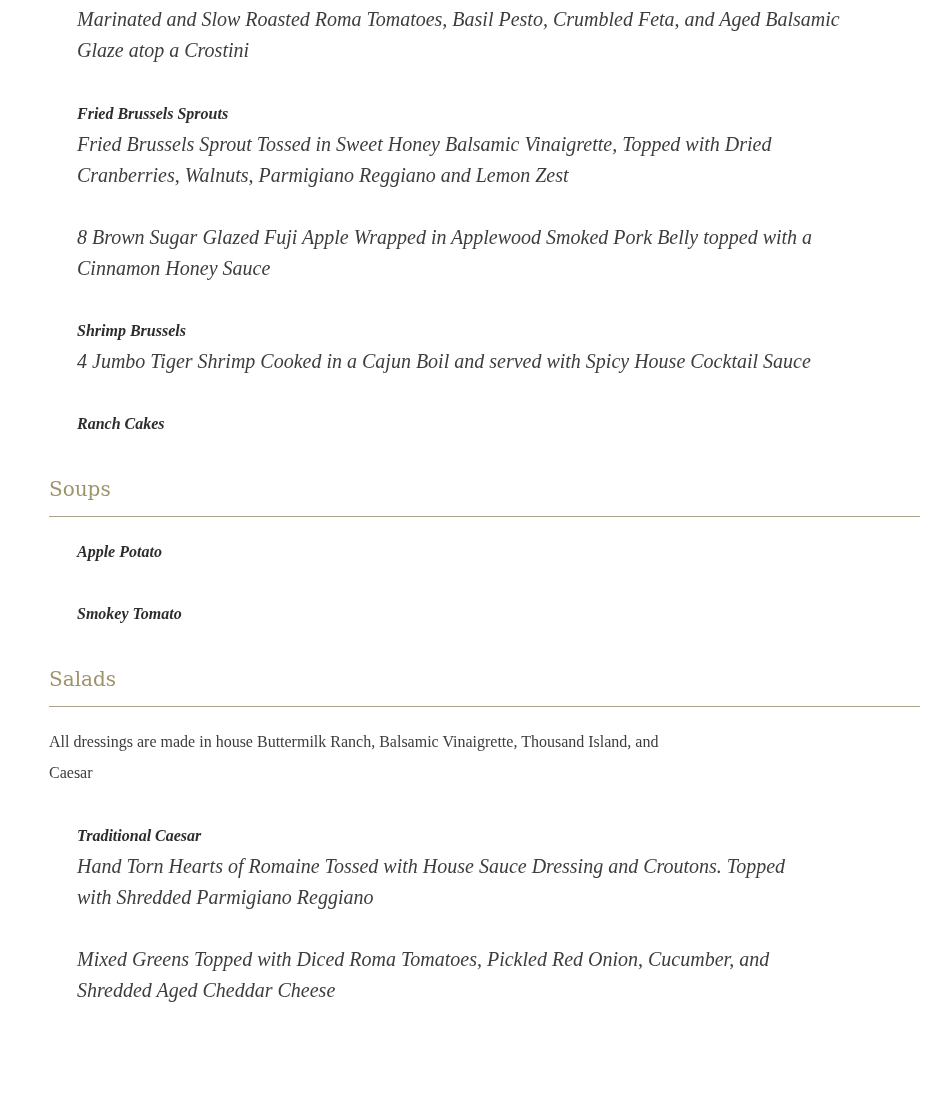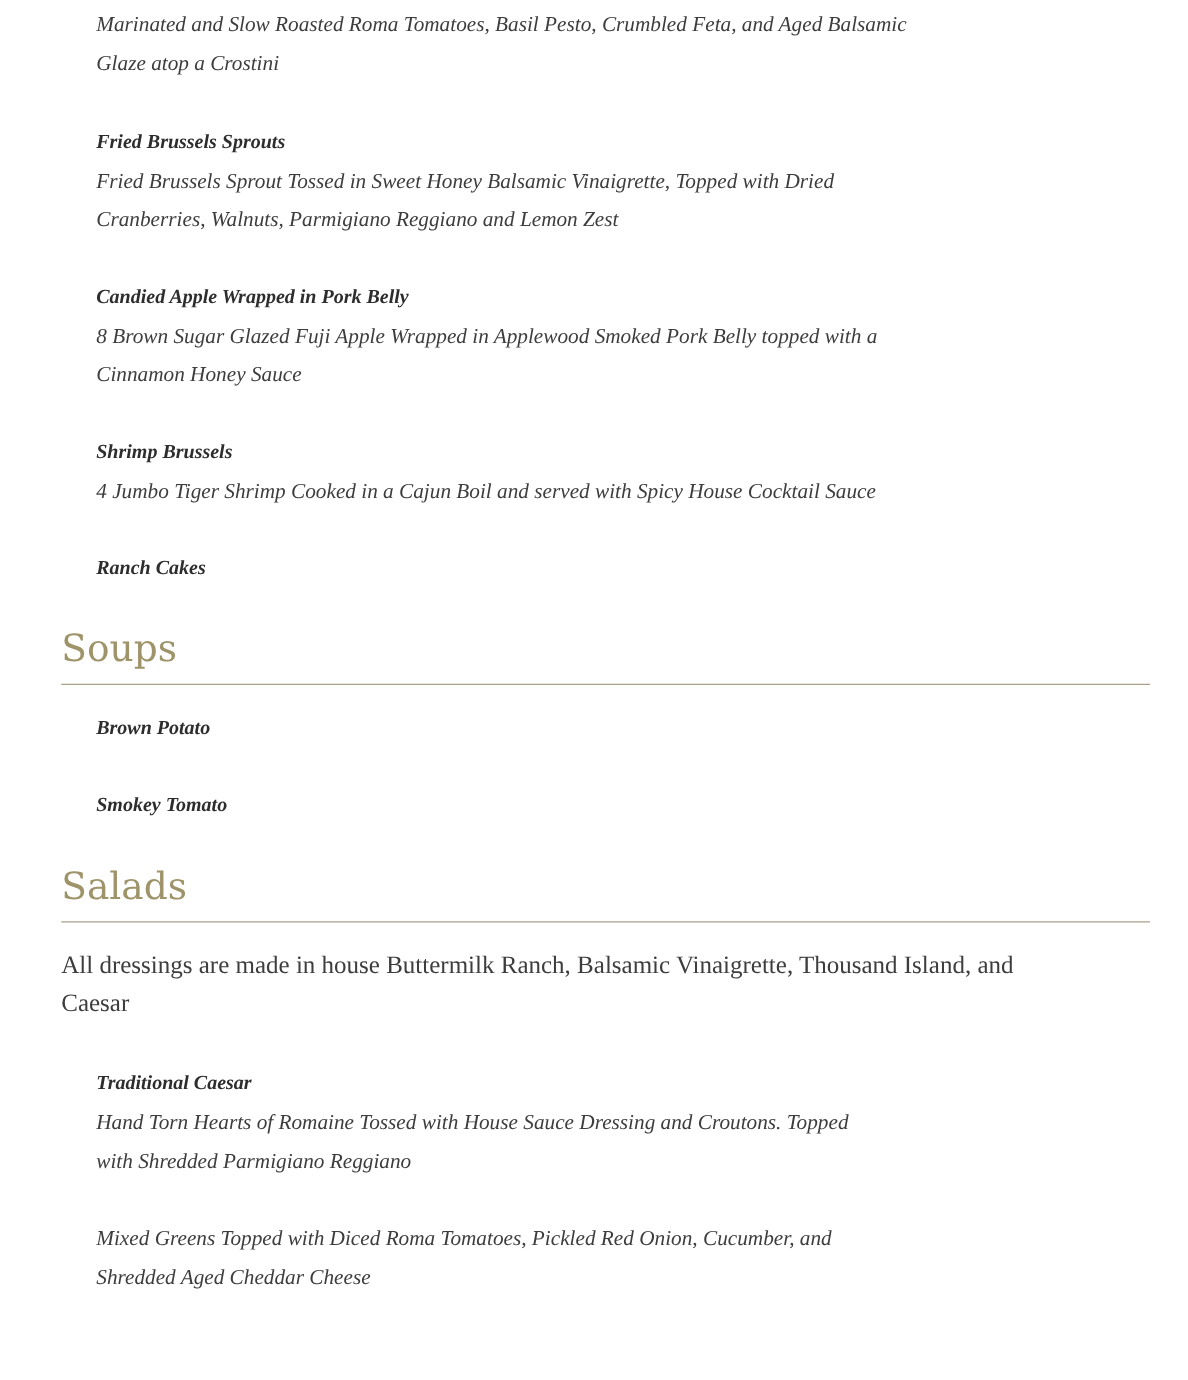--- a/index.html
+++ b/index.html
@@ -14,21 +14,21 @@
     height: 1104px;
     padding: 4px 30px 0 49px;
     overflow: hidden;
     background: var(--bg, #ffffff);
     font-family: "Liberation Serif", serif;
     color: var(--body-color, #3d3d3d);
   }
   .desc {
     margin: 0;
     font-style: italic;
-    font-size: 17px;
+    font-size: 20px;
     line-height: 31px;
     white-space: pre-line;
     color: var(--body-color, #3d3d3d);
   }
   .partial-desc {
     margin: 0 0 32px 28px;
   }
   .menu-item {
     margin: 0 0 31px 28px;
   }
@@ -37,34 +37,34 @@
     font-style: italic;
     font-weight: bold;
     font-size: 16px;
     line-height: 31px;
     color: var(--name-color, #2d2d2d);
   }
   .section-heading {
     margin: 28px 0 0 0;
     font-family: "DejaVu Serif", serif;
     font-weight: normal;
-    font-size: 30px;
+    font-size: 20px;
     line-height: 38px;
     color: var(--heading-color, #9e9369);
   }
   .section-rule {
     height: 1px;
     border: none;
     background: var(--rule-color, #a9a18c);
     margin: 8px 0 19px 0;
   }
   .section-intro {
     margin: 0 0 32px 0;
     font-style: normal;
-    font-size: 20px;
+    font-size: 16px;
     line-height: 31px;
     max-width: 871px;
     white-space: pre-line;
     color: var(--body-color, #3d3d3d);
   }
 </style>
 </head>
 <body>
 
 <div class="page">
@@ -72,39 +72,38 @@
   <p class="desc partial-desc">Marinated and Slow Roasted Roma Tomatoes, Basil Pesto, Crumbled Feta, and Aged Balsamic
 Glaze atop a Crostini</p>
 
   <div class="menu-item">
     <p class="item-name">Fried Brussels Sprouts</p>
     <p class="desc">Fried Brussels Sprout Tossed in Sweet Honey Balsamic Vinaigrette, Topped with Dried
 Cranberries, Walnuts, Parmigiano Reggiano and Lemon Zest</p>
   </div>
 
   <div class="menu-item">
-    <p class="item-name">Candied Apple Wrapped in Pork Belly</p>
     <p class="desc">8 Brown Sugar Glazed Fuji Apple Wrapped in Applewood Smoked Pork Belly topped with a
 Cinnamon Honey Sauce</p>
   </div>
 
   <div class="menu-item">
     <p class="item-name">Shrimp Brussels</p>
     <p class="desc">4 Jumbo Tiger Shrimp Cooked in a Cajun Boil and served with Spicy House Cocktail Sauce</p>
   </div>
 
   <div class="menu-item">
     <p class="item-name">Ranch Cakes</p>
   </div>
 
   <h2 class="section-heading">Soups</h2>
   <hr class="section-rule">
 
   <div class="menu-item">
-    <p class="item-name">Brown Potato</p>
+    <p class="item-name">Apple Potato</p>
   </div>
 
   <div class="menu-item">
     <p class="item-name">Smokey Tomato</p>
   </div>
 
   <h2 class="section-heading">Salads</h2>
   <hr class="section-rule">
 
   <p class="section-intro">All dressings are made in house Buttermilk Ranch, Balsamic Vinaigrette, Thousand Island, and

